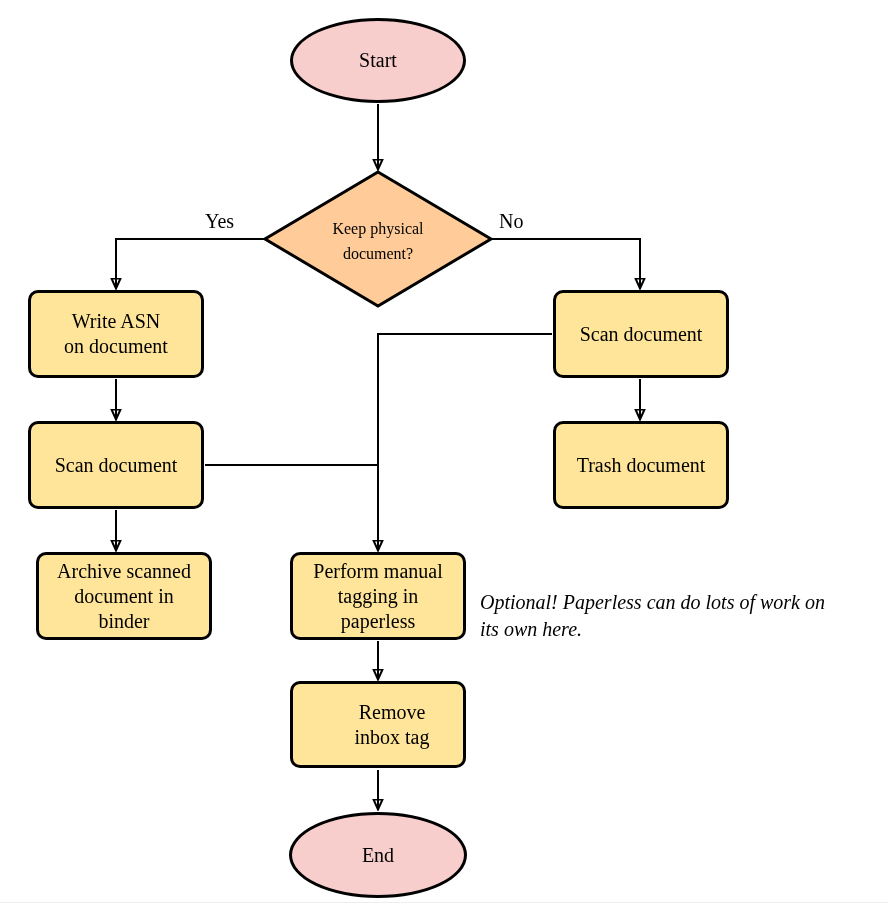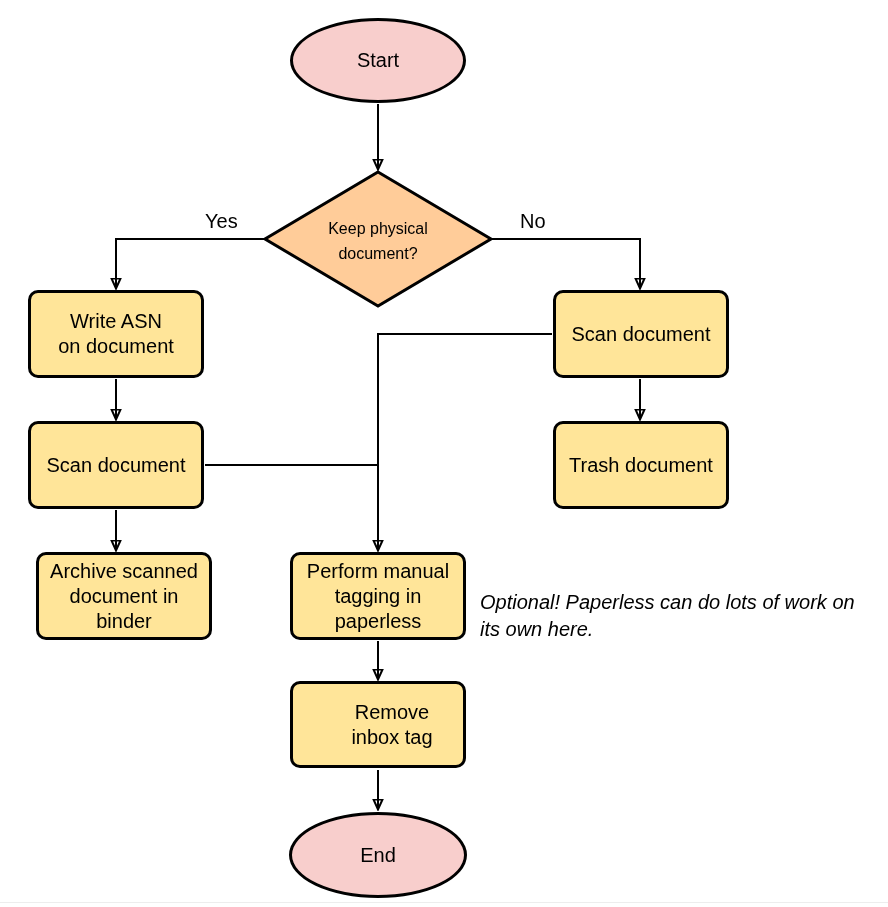--- a/index.html
+++ b/index.html
@@ -5,21 +5,21 @@
   html, body {
     margin: 0;
     padding: 0;
     background: #ffffff;
   }
   .canvas {
     position: relative;
     width: 888px;
     height: 907px;
     background: #ffffff;
-    font-family: Liberation Sans, sans-serif;
+    font-family: Liberation Serif, serif;
     color: #000000;
     overflow: hidden;
   }
   .edges {
     position: absolute;
     left: 0;
     top: 0;
     width: 888px;
     height: 907px;
   }
@@ -99,21 +99,21 @@
   .n-write-asn    { left: 28px;  top: 290px; width: 176px; height: 88px; }
   .n-scan-left    { left: 28px;  top: 421px; width: 176px; height: 88px; }
   .n-archive      { left: 36px;  top: 552px; width: 176px; height: 88px; }
   .n-scan-right   { left: 553px; top: 290px; width: 176px; height: 88px; }
   .n-trash        { left: 553px; top: 421px; width: 176px; height: 88px; }
   .n-perform      { left: 290px; top: 552px; width: 176px; height: 88px; }
   .n-remove       { left: 290px; top: 681px; width: 176px; height: 87px; padding-left: 28px; }
   .n-end          { left: 289px; top: 812px; width: 178px; height: 86px; }
   .l-decision     { left: 265px; top: 172px; width: 226px; height: 134px; }
   .l-yes          { left: 205px; top: 210px; width: 44px; }
-  .l-no           { left: 520px; top: 210px; width: 44px; }
+  .l-no           { left: 499px; top: 210px; width: 44px; }
 </style>
 </head>
 <body>
 
 <div class="canvas">
 
   <svg class="edges" viewBox="0 0 888 907" xmlns="http://www.w3.org/2000/svg">
     <defs>
       <marker id="arrowhead" viewBox="0 0 12 12" refX="10.5" refY="6" markerWidth="12" markerHeight="12" orient="auto" markerUnits="userSpaceOnUse">
         <path d="M1,1.5 L11,6 L1,10.5 Z" fill="#000000" stroke="none"></path>

